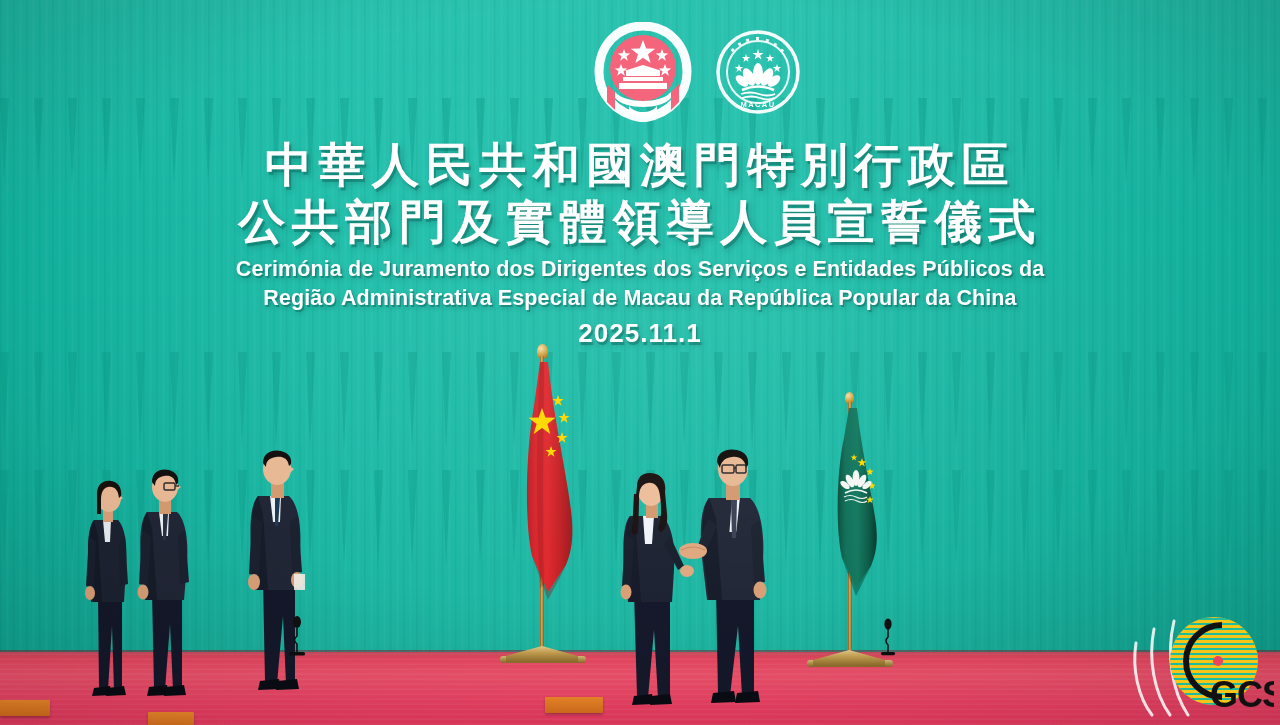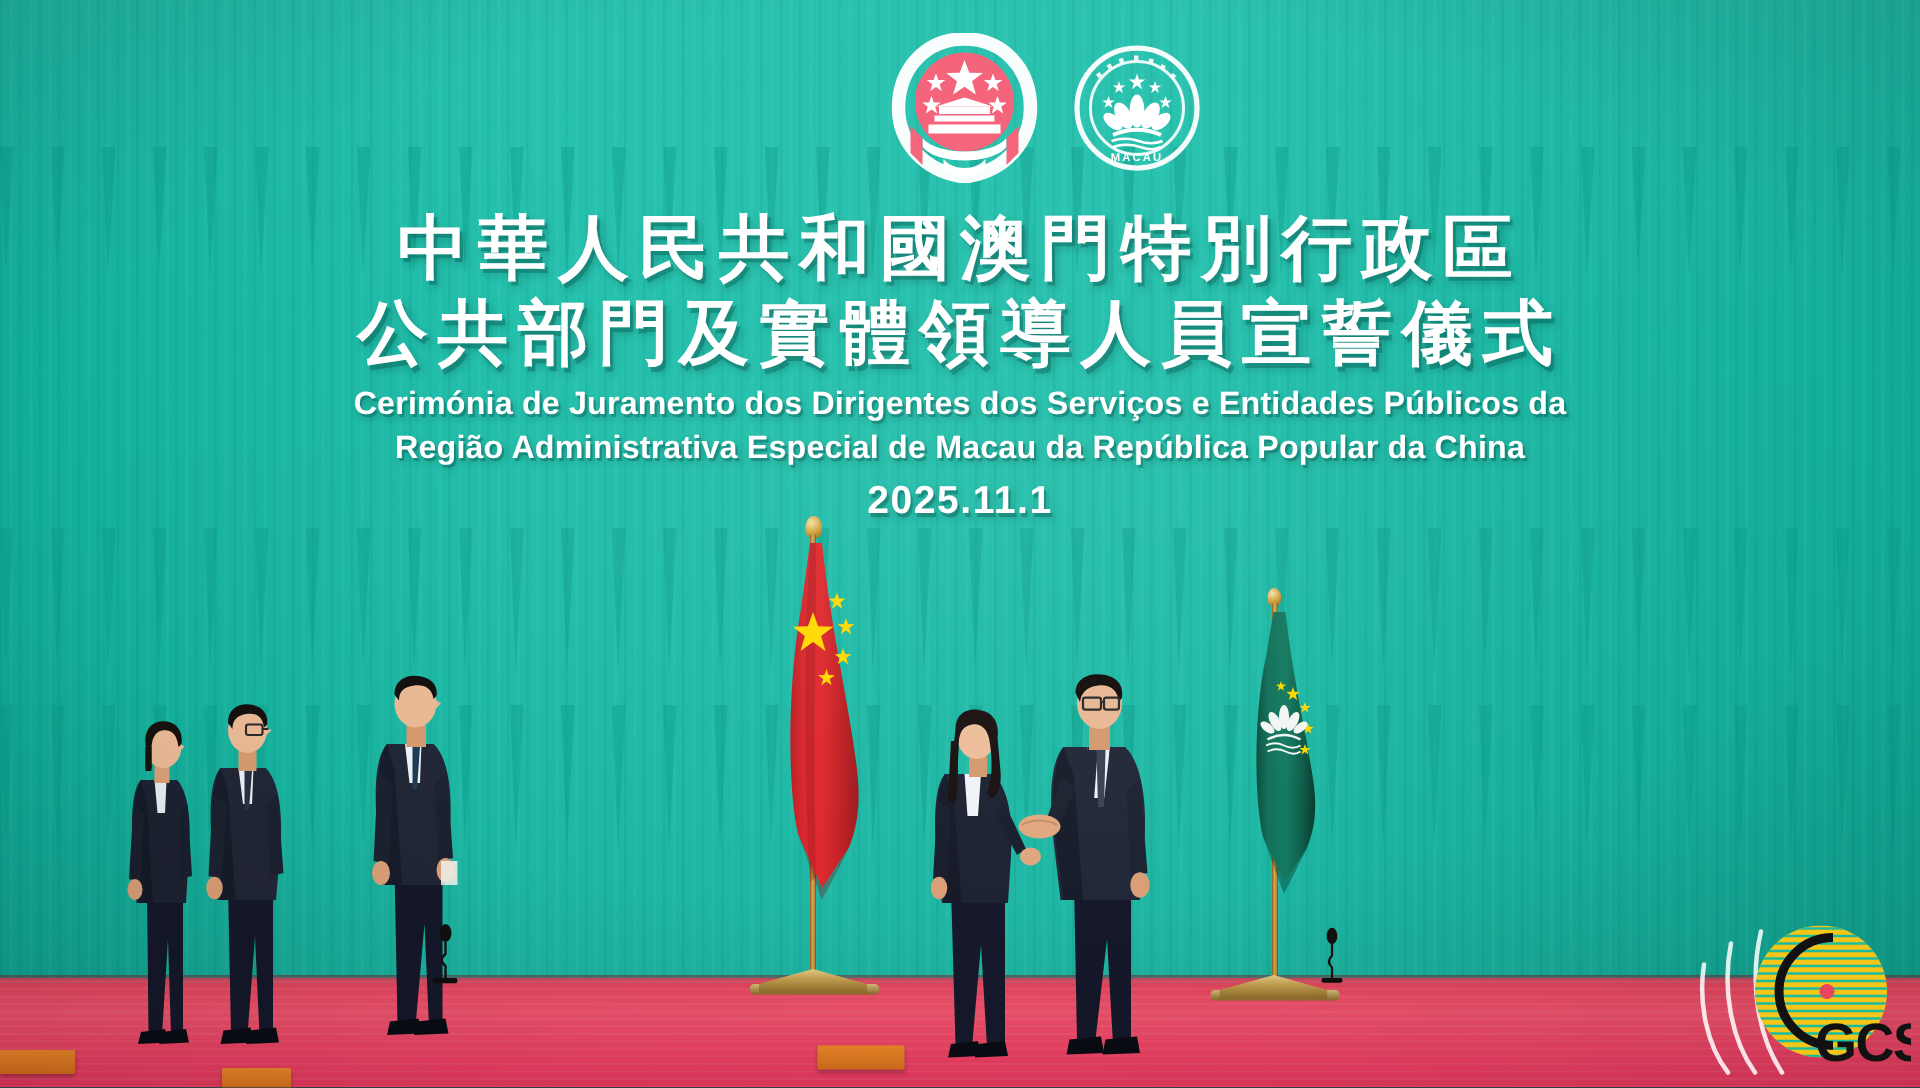--- a/index.html
+++ b/index.html
@@ -1,21 +1,21 @@
 <!DOCTYPE html>
 <html><head>
 <meta charset="utf-8">
 <style>
   * { margin:0; padding:0; box-sizing:border-box; }
   html,body { width:1280px; height:725px; overflow:hidden; background:#000; }
   body { font-family:"Liberation Sans", sans-serif; }
 
   #stage {
     position:relative; width:1280px; height:725px; overflow:hidden;
-    background:#737373;
+    background:#c2410c;
   }
 
   
   .backdrop {
     position:absolute; left:0; top:0; width:1280px; height:655px;
     background:
       linear-gradient(180deg, rgba(255,255,255,0.05) 0%, rgba(0,0,0,0.00) 35%, rgba(0,0,0,0.05) 100%),
       linear-gradient(90deg, rgba(0,0,0,0.07) 0%, rgba(255,255,255,0.05) 28%, rgba(255,255,255,0.06) 62%, rgba(0,0,0,0.08) 100%),
       #12BCA6;
   }

